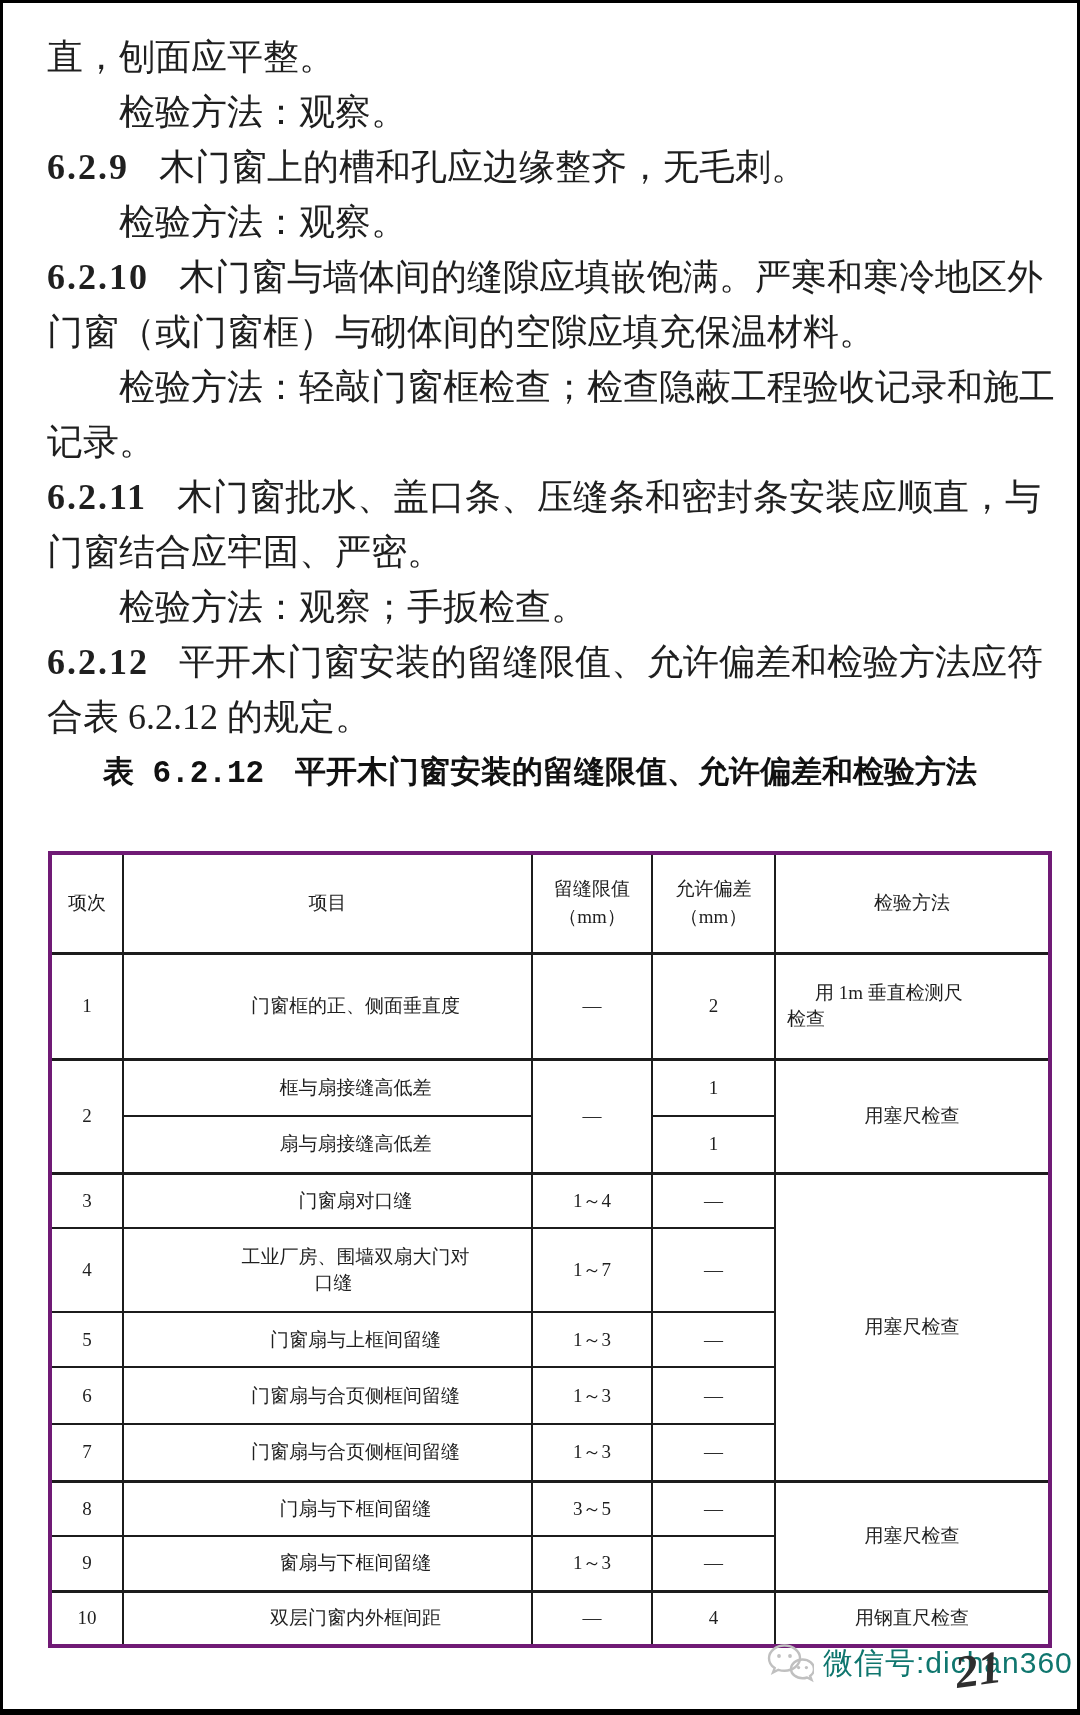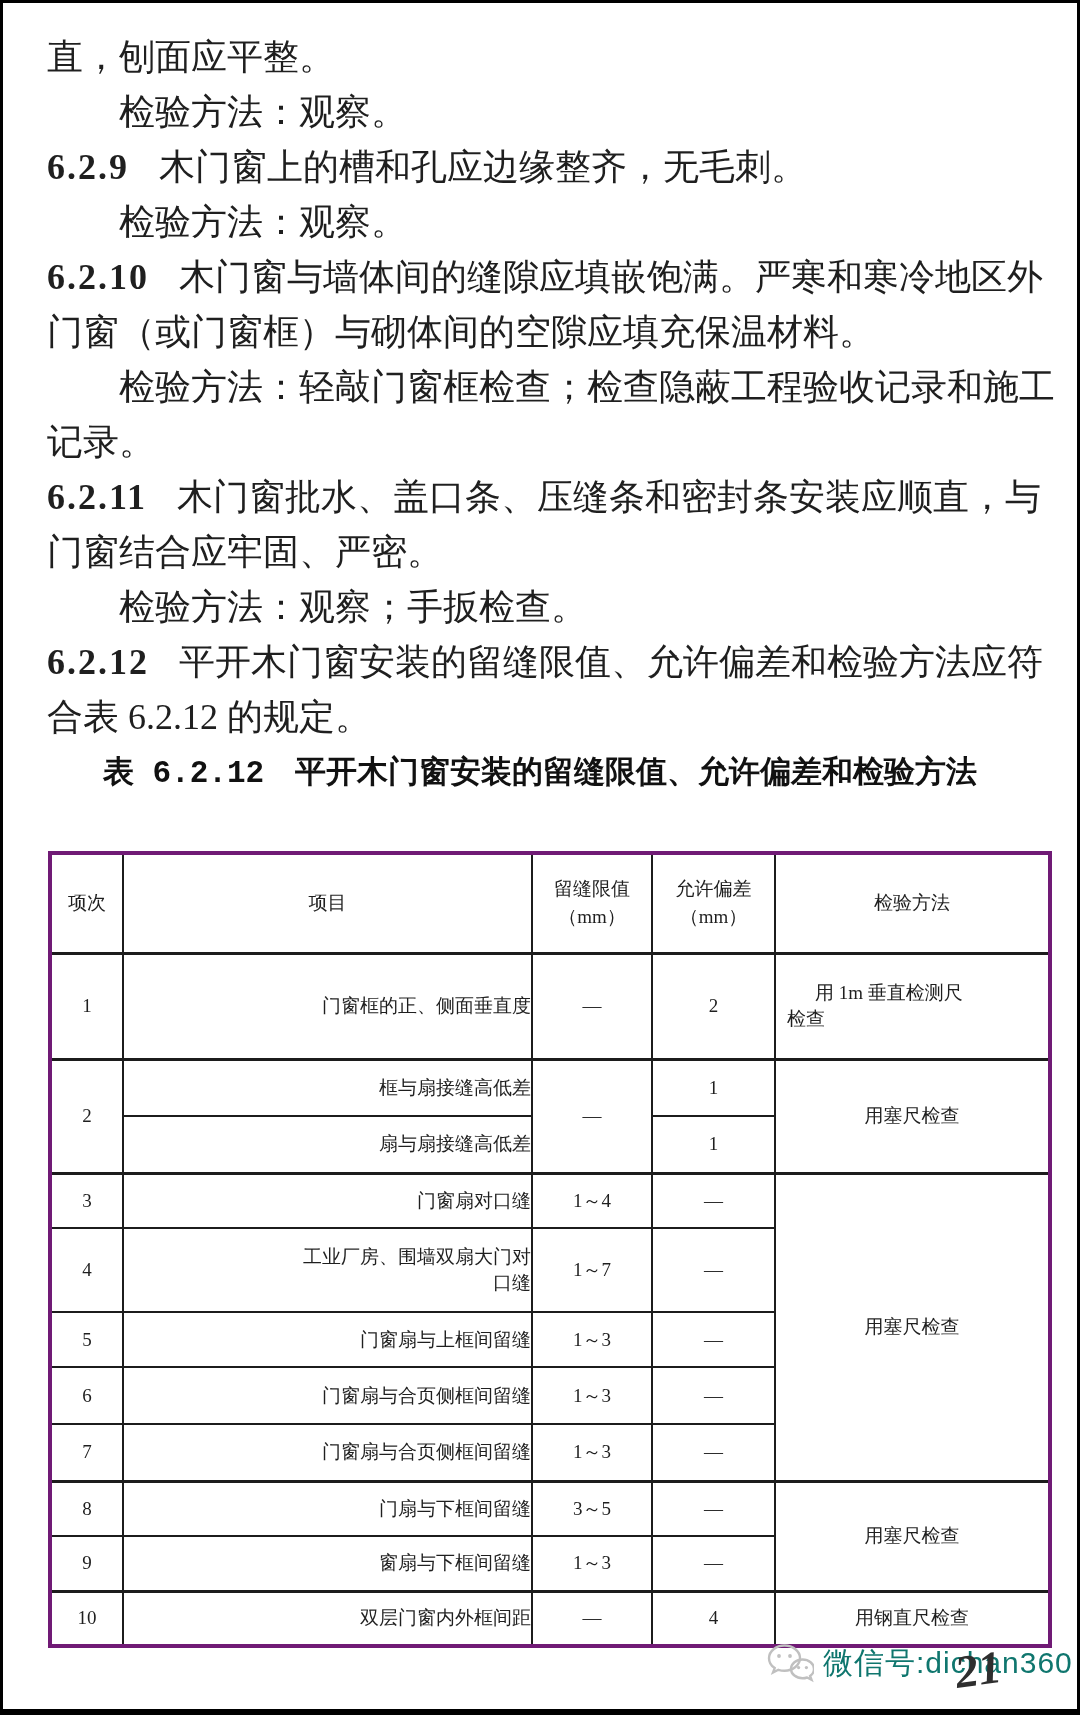--- a/index.html
+++ b/index.html
@@ -64,21 +64,21 @@
     padding: 0;
     font-weight: normal;
     text-align: center;
     vertical-align: middle;
     line-height: 1.35;
     overflow: hidden;
   }
   .tbl tr.hrow th { border-bottom-width: 3px; }
   .tbl tr.g td { border-top-width: 3px; }
   .bl { display: block; line-height: 1.5; }
-  td.item { text-align: right; padding-left: 12px; }
+  td.item { text-align: center; padding-left: 12px; }
   td.item .l1 { display: block; text-indent: 44px; }
   td.item .l2 { display: block; }
   td.mleft { text-align: left; padding-left: 11px; }
   td.mleft .l1 { display: block; text-indent: 28px; }
   td.mleft .l2 { display: block; }
   
   .wm {
     position: absolute;
     left: 763px;
     top: 1640px;

